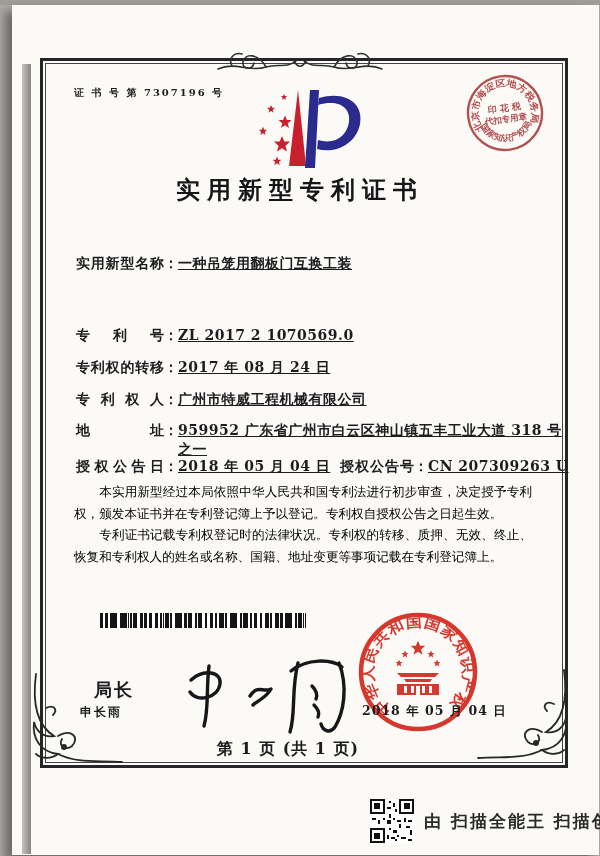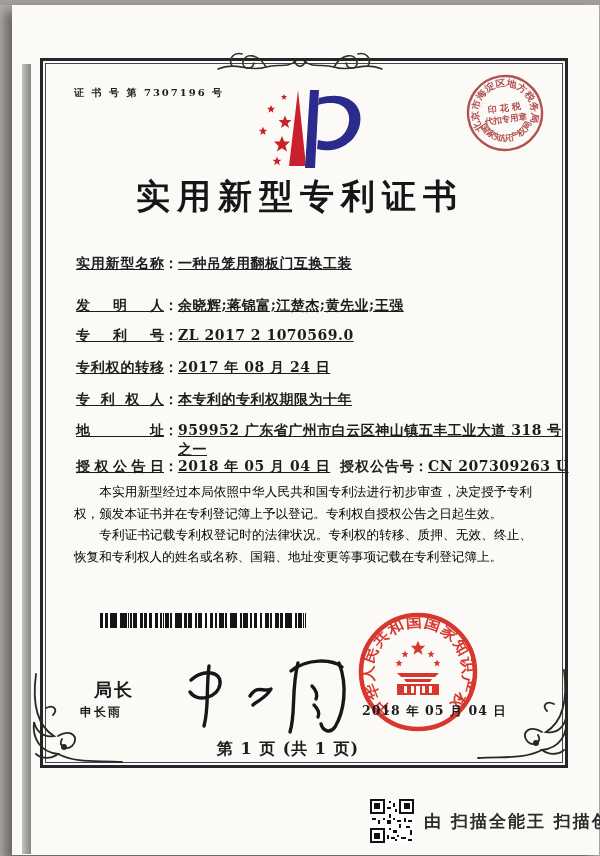--- a/index.html
+++ b/index.html
@@ -26,24 +26,24 @@
     border:3px solid #26262a;}
   .frame-inner{position:absolute;inset:2px;border:1px solid #43434a;}
 
   .ornament{position:absolute;pointer-events:none;}
 
   .cert-no{position:absolute;left:74px;top:86px;font-size:10px;font-weight:600;letter-spacing:2px;white-space:nowrap;text-align:center;}
 
   .logo{position:absolute;left:240px;top:82px;}
 
   .title{position:absolute;left:0;top:174px;width:600px;text-align:center;
-    font-size:34px;font-weight:700;letter-spacing:7px;color:#161618;}
+    font-size:24px;font-weight:700;letter-spacing:7px;color:#161618;}
 
   .field{position:absolute;left:76px;font-size:14px;font-weight:600;white-space:nowrap;line-height:1.35;}
-  .flabel{display:inline-block;width:88px;text-align:justify;text-align-last:justify;vertical-align:top;text-decoration:underline;}
+  .flabel{display:inline-block;width:88px;text-align:justify;text-align-last:justify;vertical-align:top;}
   .colon{display:inline-block;vertical-align:top;}
   .fvalue{display:inline-block;vertical-align:top;letter-spacing:.5px;text-decoration:underline;}
   .fvalue.wrap{white-space:normal;width:398px;}
   .field.two-col .group2{position:absolute;left:264px;top:0;white-space:nowrap;}
   .field.two-col .flabel2{display:inline-block;width:74px;text-align:justify;text-align-last:justify;vertical-align:top;}
 
   .paragraphs{position:absolute;left:74px;top:481px;width:458px;
     font-size:12.6px;line-height:1.72;text-align:justify;font-weight:500;color:#000000;}
   .paragraphs p{margin:0;text-indent:2em;}
 
@@ -135,31 +135,28 @@
         <polygon points="70,8 79,8 75,86 65,86"></polygon>
         <path d="M79,16 C106,8 124,22 120,42 C116,63 94,72 77,67 L78,58 C95,63 107,54 109,40 C111,25 98,17 78,23 Z"></path>
       </g>
     </svg>
 
     <div class="title">实用新型专利证书</div>
 
     <div class="field" style="top:254px">
       <span class="flabel">实用新型名称</span><span class="colon">：</span><span class="fvalue">一种吊笼用翻板门互换工装</span>
     </div>
-    <div class="field" style="top:296px">
-      <span class="flabel">发明人</span><span class="colon">：</span><span class="fvalue">余晓辉;蒋锦富;江楚杰;黄先业;王强</span>
-    </div>
     <div class="field" style="top:326px">
       <span class="flabel">专利号</span><span class="colon">：</span><span class="fvalue">ZL 2017 2 1070569.0</span>
     </div>
     <div class="field" style="top:358px">
       <span class="flabel">专利权的转移</span><span class="colon">：</span><span class="fvalue">2017 年 08 月 24 日</span>
     </div>
     <div class="field" style="top:390px">
-      <span class="flabel">专利权人</span><span class="colon">：</span><span class="fvalue">本专利的专利权期限为十年</span>
+      <span class="flabel">专利权人</span><span class="colon">：</span><span class="fvalue">广州市特威工程机械有限公司</span>
     </div>
     <div class="field" style="top:421px">
       <span class="flabel">地址</span><span class="colon">：</span><span class="fvalue wrap">959952 广东省广州市白云区神山镇五丰工业大道 318 号之一</span>
     </div>
     <div class="field two-col" style="top:457px">
       <span class="flabel">授权公告日</span><span class="colon">：</span><span class="fvalue">2018 年 05 月 04 日</span>
       <span class="group2">
         <span class="flabel2">授权公告号</span><span class="colon">：</span><span class="fvalue">CN 207309263 U</span>
       </span>
     </div>

